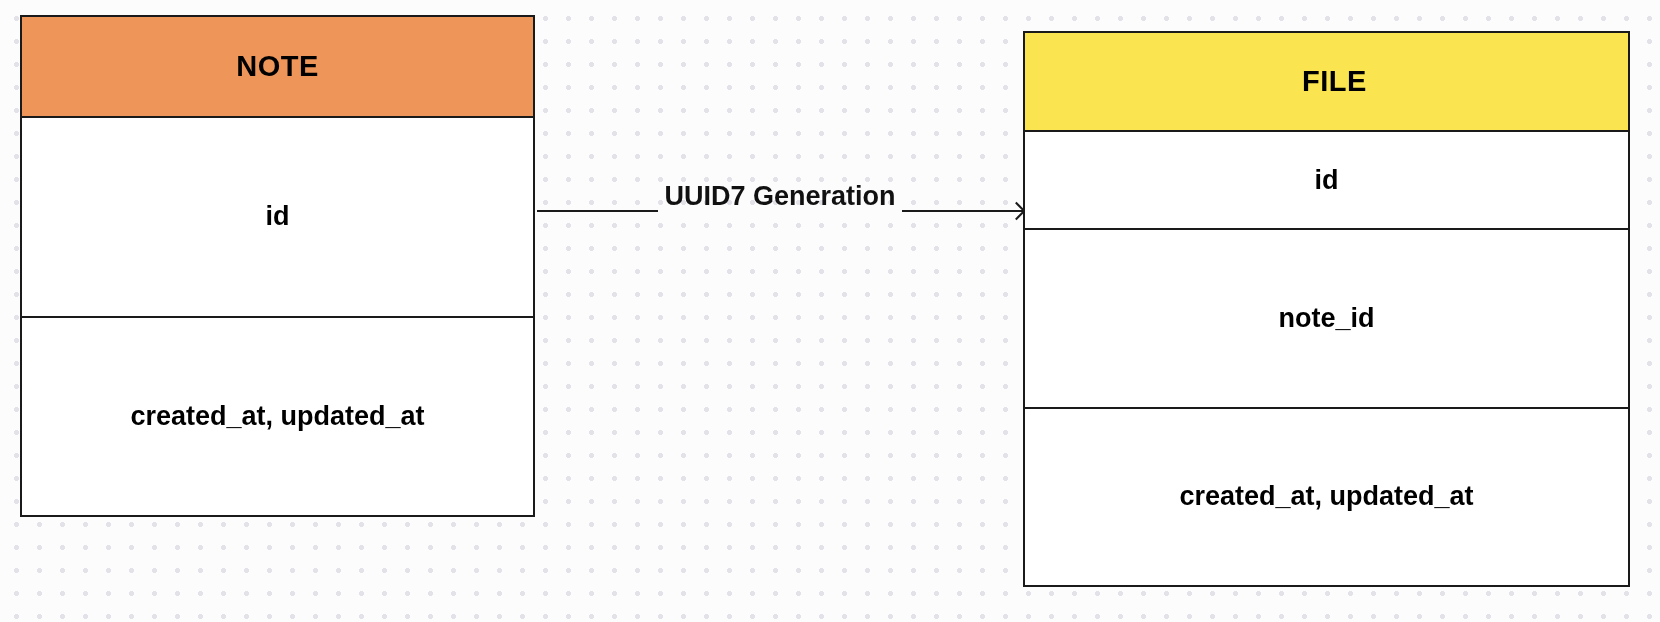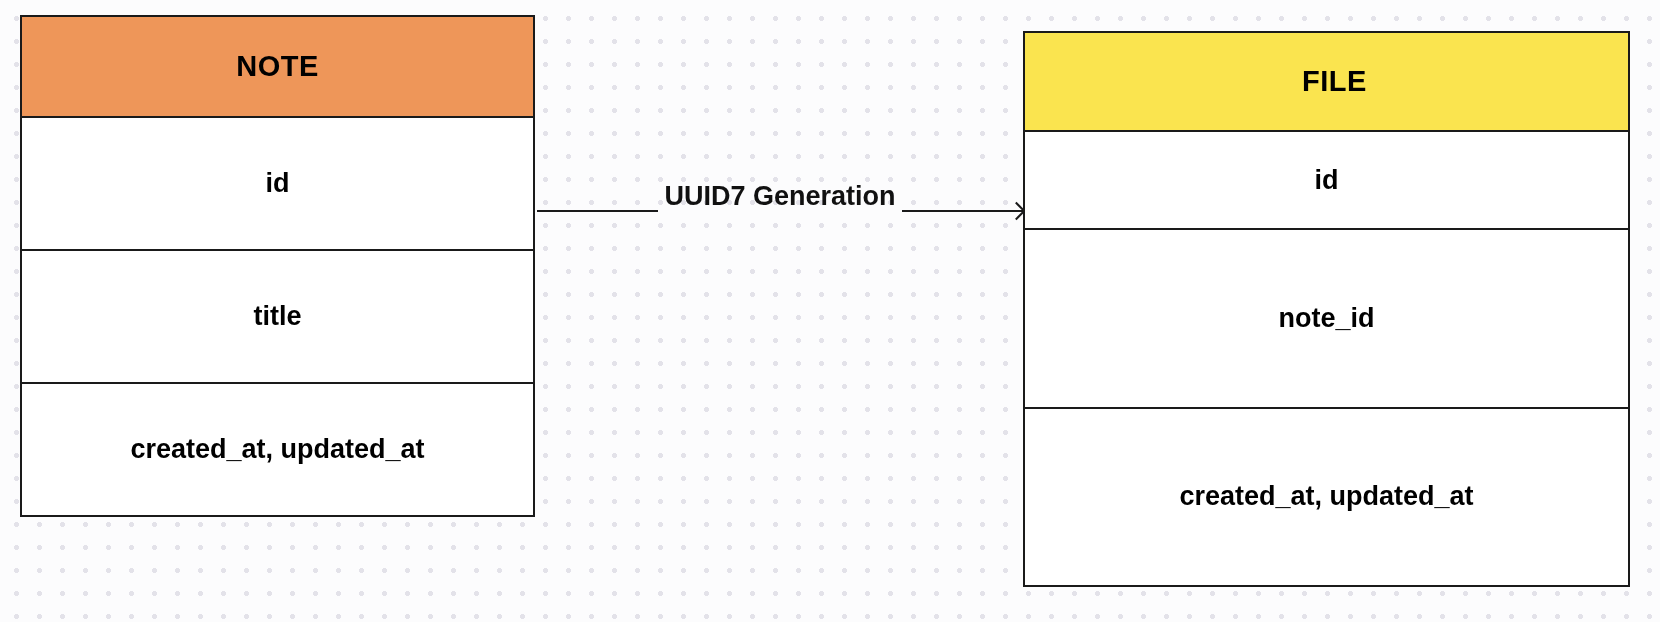--- a/index.html
+++ b/index.html
@@ -104,23 +104,20 @@
 <div class="canvas">
 
   <div class="entity" id="entity-note">
     <div class="entity-header" style="background-color: rgb(238, 150, 89);">
       <span>NOTE</span>
     </div>
     <div class="entity-row">
       <span>id</span>
     </div>
     <div class="entity-row">
-      <span>title</span>
-    </div>
-    <div class="entity-row">
       <span>created_at, updated_at</span>
     </div>
   </div>
 
   <div class="connector">
     <div class="seg"></div>
     <div class="label">UUID7 Generation</div>
     <div class="seg">
       <span class="arrowhead"></span>
     </div>

